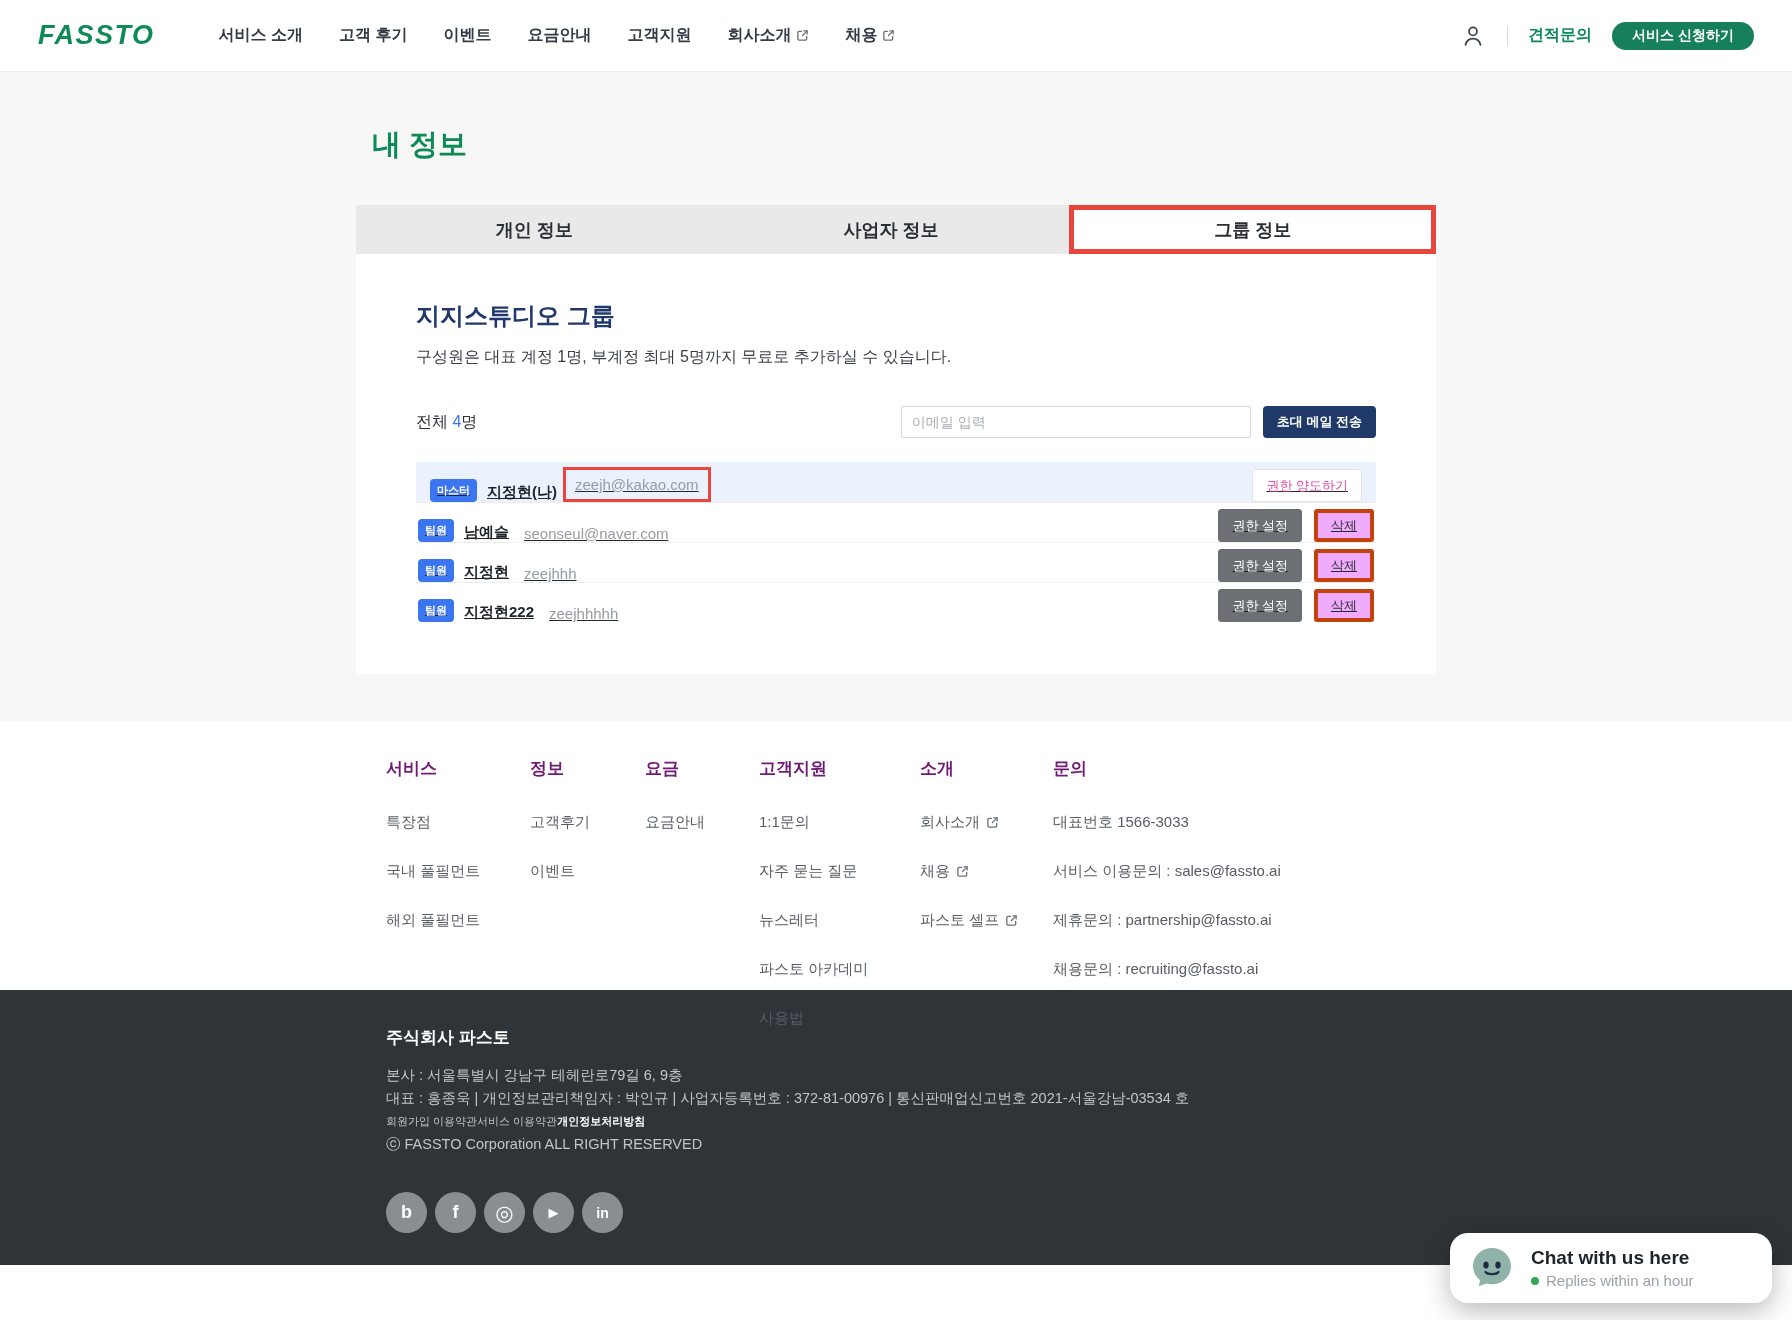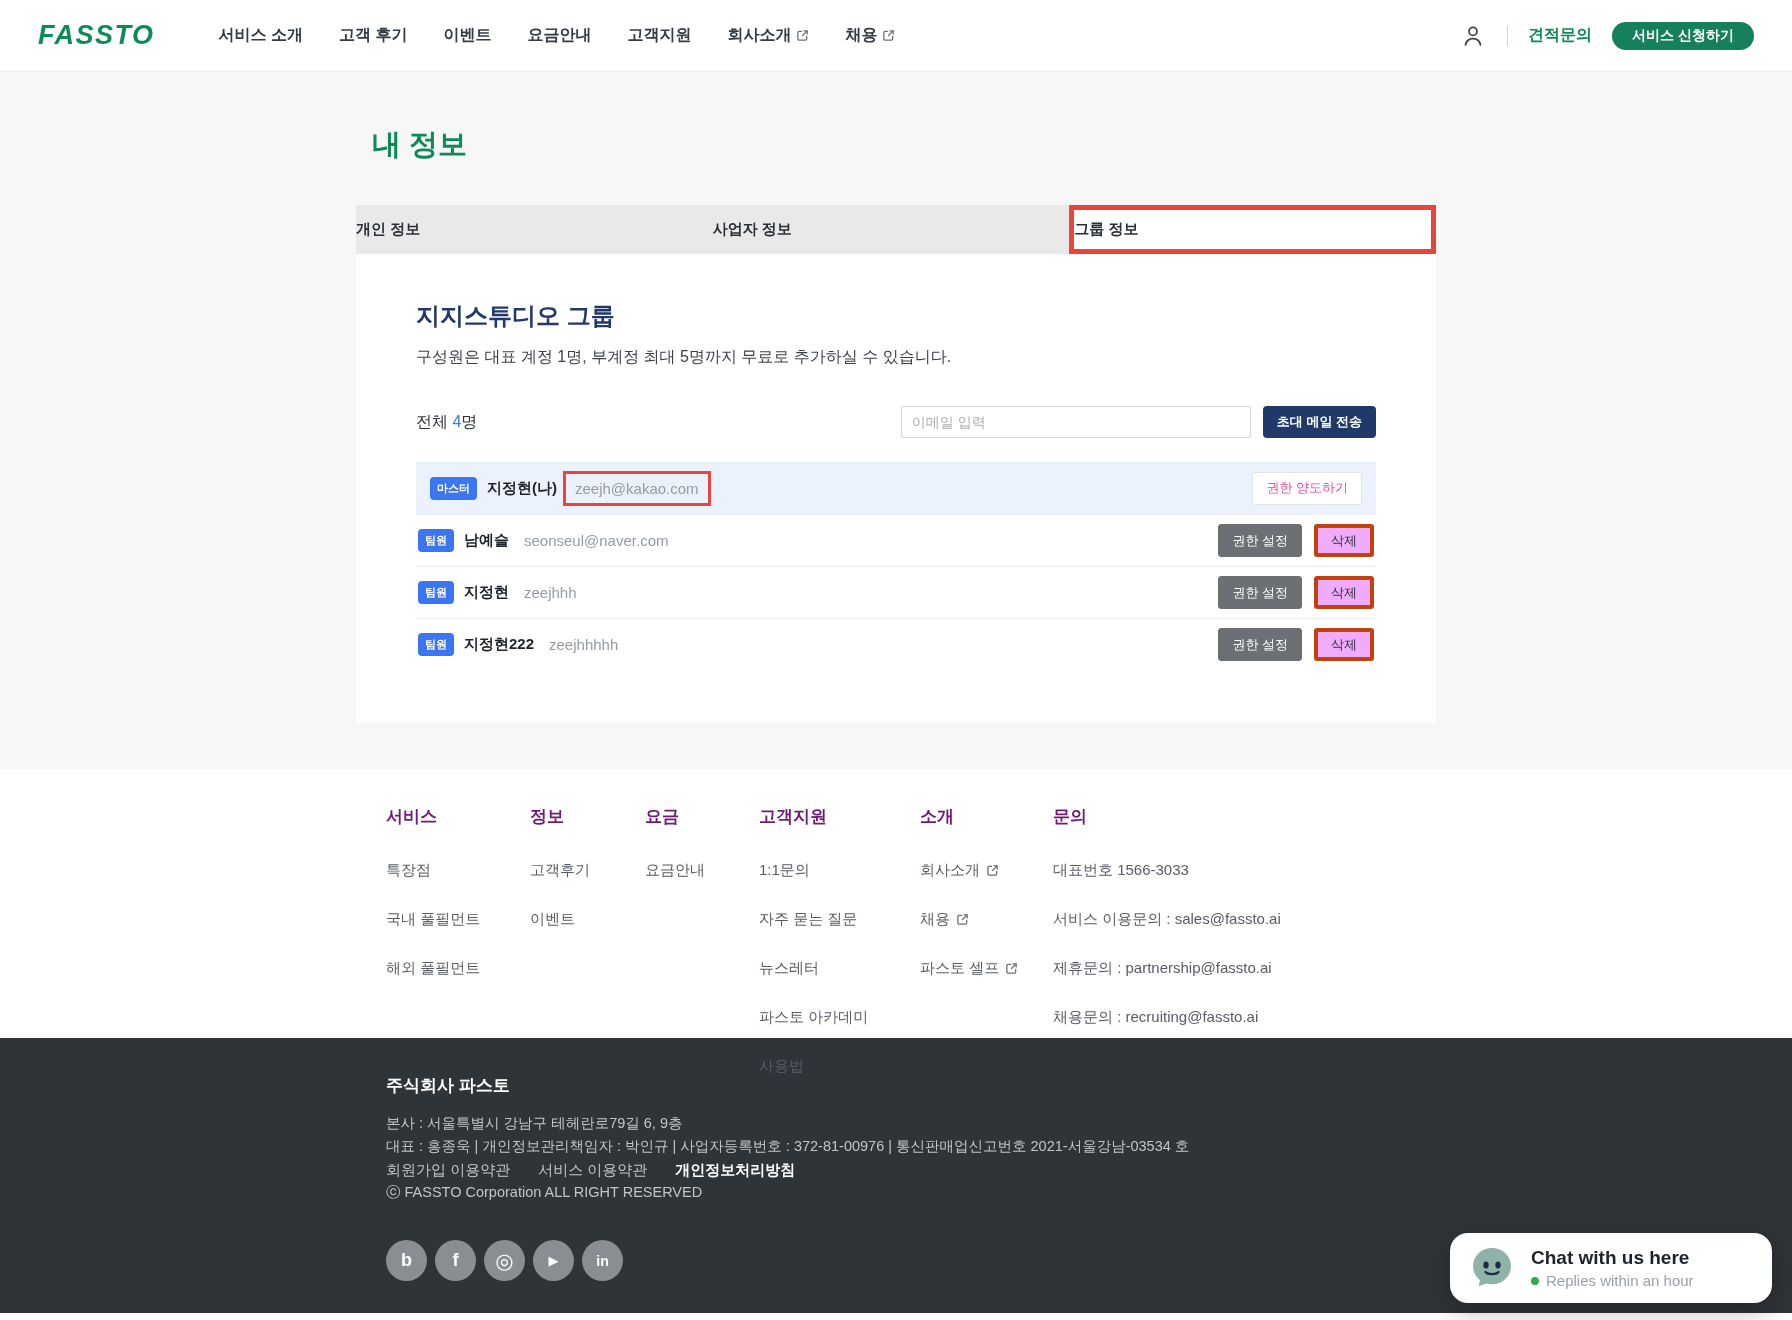--- a/index.html
+++ b/index.html
@@ -36,22 +36,22 @@
     height: 28px; padding: 0 20px; font-size: 14px; font-weight: 700; cursor: pointer;
     font-family: inherit; white-space: nowrap;
   }
 
   
   .page-area { background: #f7f7f8; padding-bottom: 47px; }
   .page-title { color: #0e8a57; font-size: 29px; font-weight: 800; padding: 54px 0 40px 16px; }
 
   .tabs { display: flex; height: 49px; }
   .tab {
-    flex: 1; background: #e9e9e9; display: flex; align-items: center; justify-content: flex-start;
-    font-size: 15px; font-weight: 700; color: #2a2f36; cursor: pointer;
+    flex: 1; background: #e9e9e9; display: flex; align-items: center; justify-content: center;
+    font-size: 18px; font-weight: 700; color: #2a2f36; cursor: pointer;
   }
   .tab.active { background: #fff; }
   .tab.annotated { border: 5px solid #e8463c; }
 
   .card { background: #fff; padding: 46px 60px 52px; }
   .group-name { color: #20386b; font-size: 24px; font-weight: 800; }
   .group-desc { color: #3c4149; font-size: 16px; margin-top: 15px; }
 
   .toolbar { display: flex; align-items: center; margin-top: 38px; }
   .total-label { font-size: 16px; color: #2e333a; }
@@ -62,21 +62,21 @@
     padding: 0 10px; font-size: 14px; font-family: inherit; color: #333; background: #fff;
   }
   .email-input::placeholder { color: #a9aeb5; }
   .invite-btn {
     background: #1f3a69; color: #fff; border: none; border-radius: 4px;
     height: 32px; padding: 0 14px; font-size: 13px; font-weight: 700; cursor: pointer;
     font-family: inherit; white-space: nowrap;
   }
 
   .member-list { margin-top: 24px; }
-  .member-row { height: 52px; display: flex; align-items: center; padding: 0 2px; }
+  .member-row { height: 40px; display: flex; align-items: flex-end; padding: 0 2px; text-decoration: underline; }
   .member-row + .member-row { border-top: 1px solid #ededef; }
   .member-row.highlight { background: #ebf2fd; padding: 0 14px; }
   .badge {
     background: #3b76f0; color: #fff; font-size: 11px; font-weight: 700;
     padding: 4px 7px; border-radius: 4px; white-space: nowrap;
   }
   .member-name { font-weight: 700; color: #1e2329; font-size: 15px; margin-left: 10px; white-space: nowrap; }
   .member-email { color: #969ca4; font-size: 15px; margin-left: 15px; white-space: nowrap; }
   .member-email.annotated { border: 3px solid #e8463c; padding: 6px 9px; margin-left: 6px; }
   .row-actions { margin-left: auto; display: flex; gap: 12px; }
@@ -104,21 +104,21 @@
     display: flex; align-items: center; gap: 6px; white-space: nowrap;
   }
   .fcol-item svg { color: #6a7077; }
   .fcol-item.static { cursor: default; }
 
   
   .dark-footer { background: #2f3438; height: 275px; color: #c2c5c8; }
   .dark-footer .inner { padding: 36px 0 0 30px; }
   .df-company { color: #fff; font-size: 17px; font-weight: 700; margin-bottom: 15px; }
   .df-line { font-size: 14.5px; line-height: 23px; color: #c2c5c8; }
-  .legal-row { font-size: 15px; line-height: 23px; display: flex; gap: 28px; }
+  .legal-row { font-size: 11px; line-height: 23px; display: flex; }
   .legal-link { cursor: pointer; color: #c2c5c8; }
   .legal-link.bold { color: #fff; font-weight: 700; }
   .df-copy { font-size: 14.5px; line-height: 23px; color: #c2c5c8; }
   .social-row { display: flex; gap: 8px; margin-top: 36px; }
   .social-circle {
     width: 41px; height: 41px; border-radius: 50%; background: #8a8e92; color: #fff;
     display: flex; align-items: center; justify-content: center; cursor: pointer;
     font-weight: 700; font-size: 18px;
   }
 

